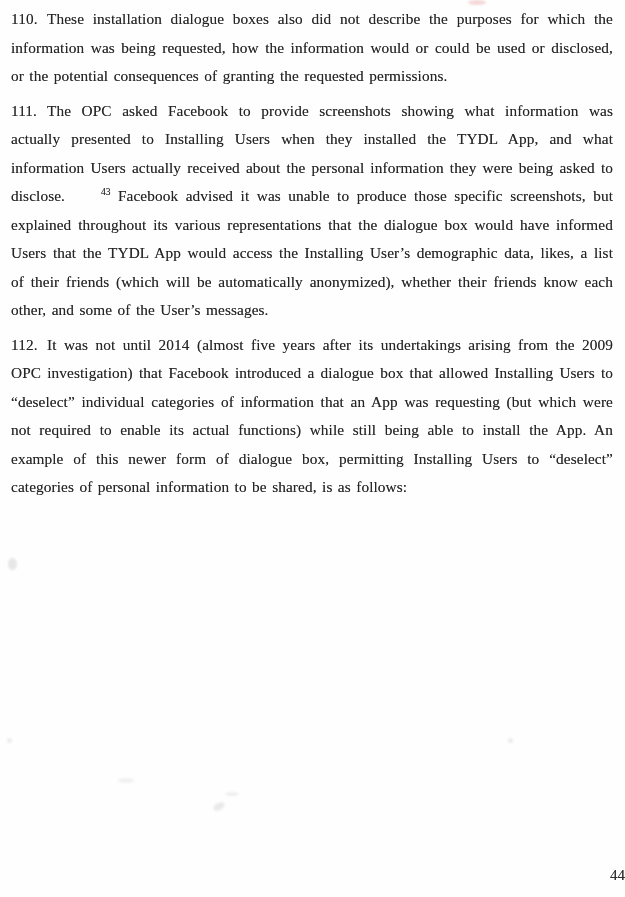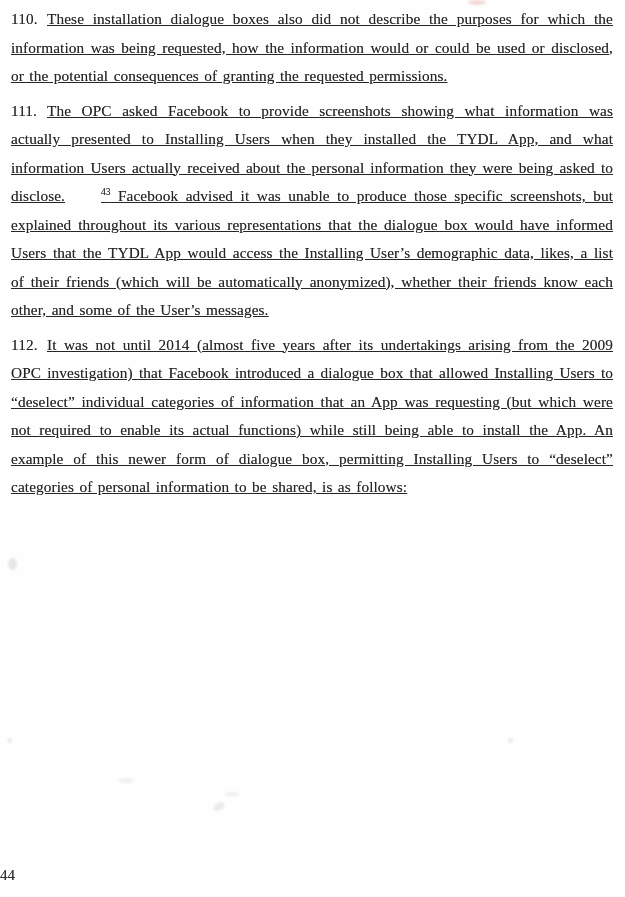--- a/index.html
+++ b/index.html
@@ -20,41 +20,40 @@
     width: 602px;
   }
   .para {
     margin: 0 0 6px 0;
     font-size: 15.3px;
     line-height: 28.5px;
     text-align: justify;
     letter-spacing: 0.1px;
     word-spacing: 1.5px;
     text-shadow: 0 0 0.4px rgba(45,45,45,0.55);
-    text-decoration: underline;
   }
   .pnum {
     display: inline-block;
     width: 36px;
   }
   sup.fn {
     font-size: 9.5px;
     line-height: 0;
     vertical-align: baseline;
     position: relative;
     top: -6px;
     letter-spacing: 0;
     margin-left: 36px;
   }
   .page-number {
     position: absolute;
     top: 866px;
     left: 0;
     width: 100%;
-    text-align: left;
+    text-align: right;
     font-size: 15px;
     line-height: 18px;
     color: #2c2c2c;
     text-shadow: 0 0 0.4px rgba(45,45,45,0.55);
   }
   
   .speck { position: absolute; border-radius: 50%; pointer-events: none; }
   .speck-pink    { left: 468px; top: 0px;   width: 18px; height: 5px;  background: rgba(233,170,170,0.45); filter: blur(1px); }
   .speck-left    { left: 8px;   top: 558px; width: 9px;  height: 12px; background: rgba(175,175,175,0.30); filter: blur(1.2px); }
   .speck-mid1    { left: 213px; top: 803px; width: 12px; height: 7px;  background: rgba(170,170,170,0.25); filter: blur(1px); transform: rotate(-30deg); }

